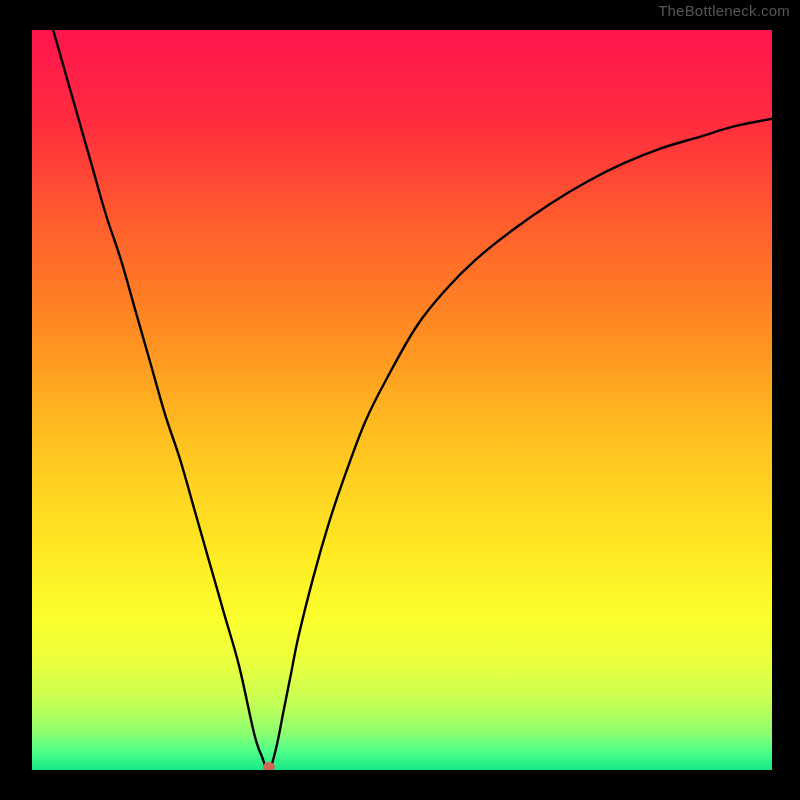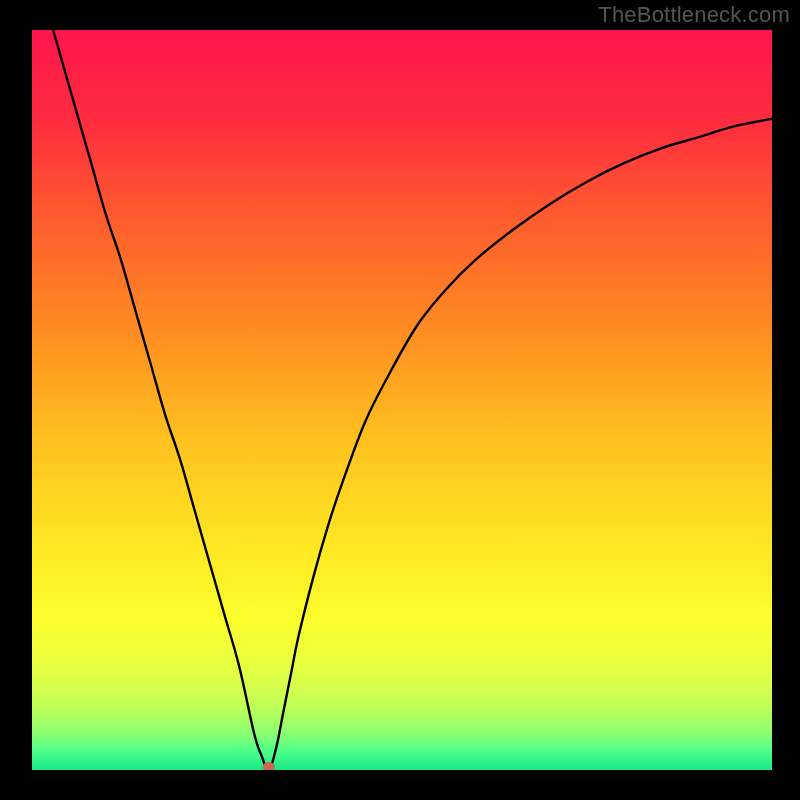--- a/index.html
+++ b/index.html
@@ -15,21 +15,21 @@
     position: relative;
     width: 800px;
     height: 800px;
     background: #000;
   }
   .watermark {
     position: absolute;
     top: 2px;
     right: 10px;
     color: #555;
-    font-size: 22px;
+    font-size: 15px;
     font-weight: 400;
     letter-spacing: 0.2px;
     z-index: 5;
   }
   .plot-wrap {
     position: absolute;
     left: 32px;
     top: 30px;
     width: 740px;
     height: 740px;

